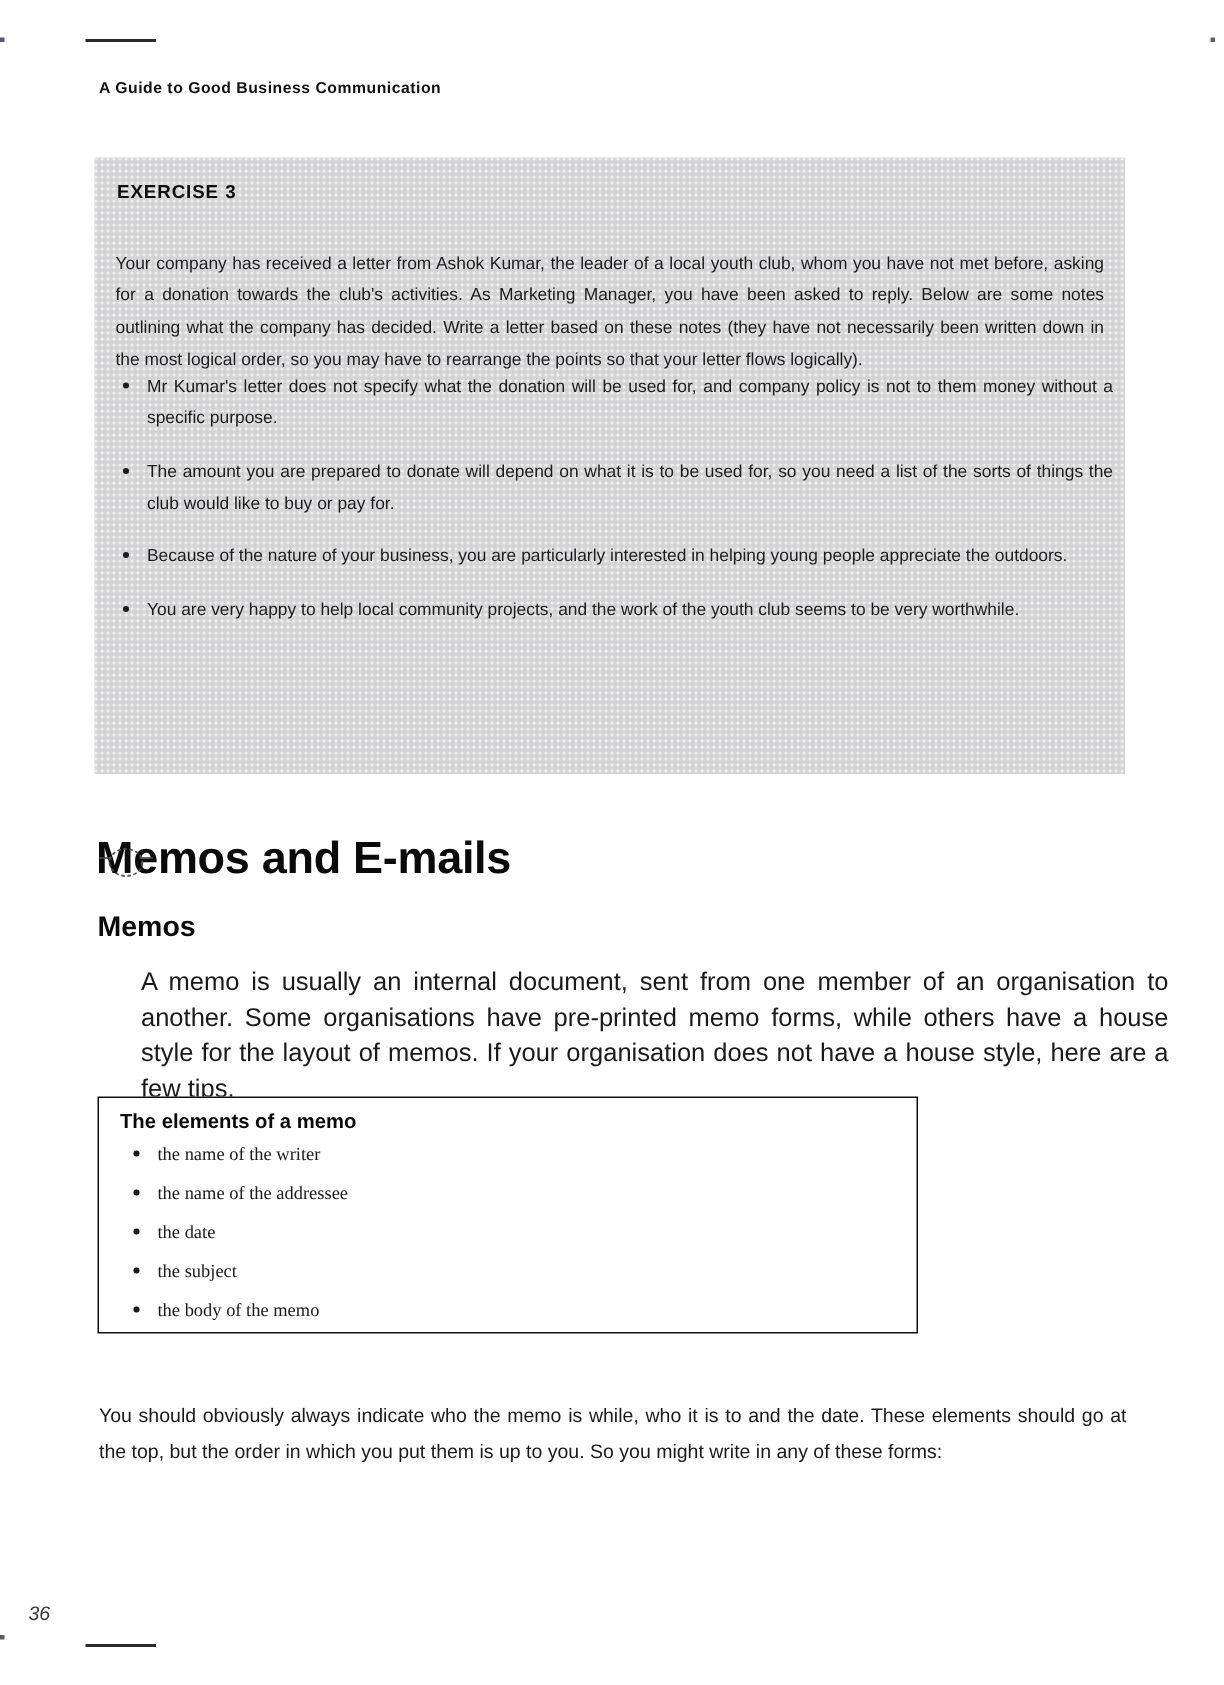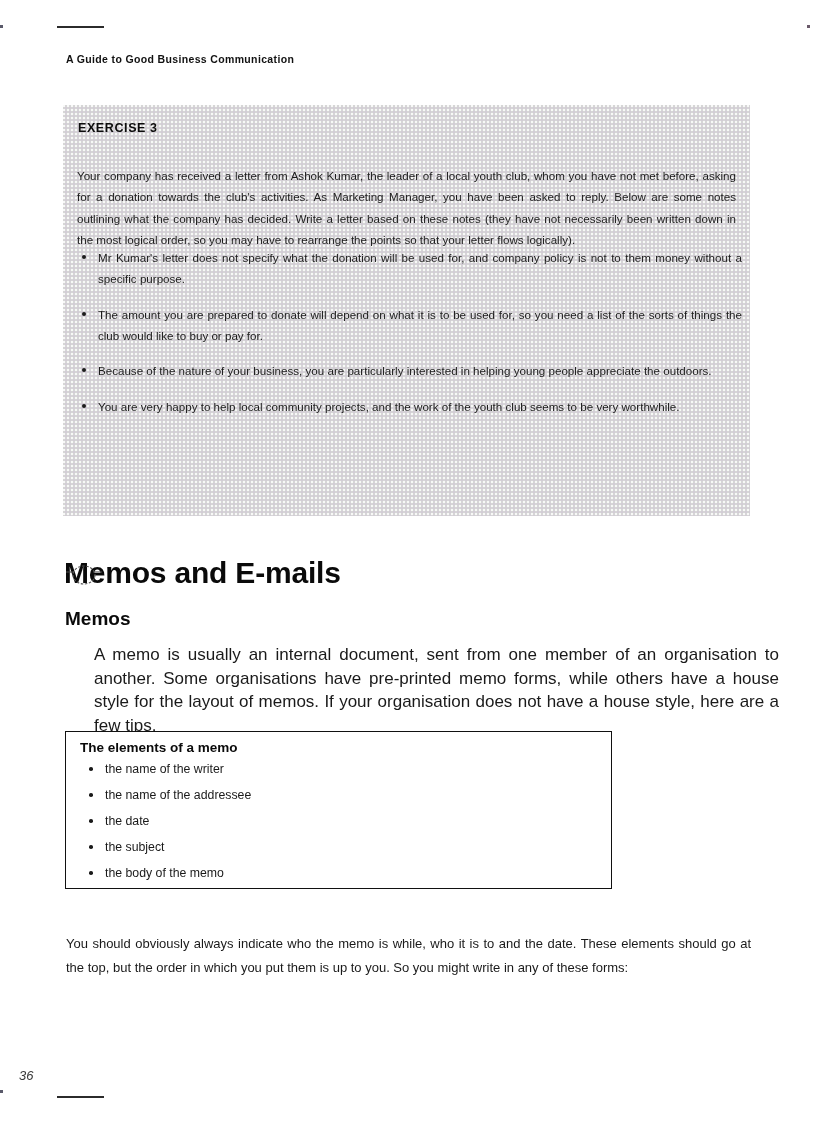--- a/index.html
+++ b/index.html
@@ -202,20 +202,21 @@
     font-weight: bold;
     color: #0a0a0a;
   }
   .memo-list {
     position: absolute;
     left: 14px;
     top: 29px;
     margin: 0;
     padding: 0;
     list-style: none;
+    font-family: Liberation Serif, serif;
   }
   .memo-list li {
     position: relative;
     padding-left: 25px;
     margin-bottom: 10px;
     font-size: 12.3px;
     line-height: 16px;
     color: #1a1a1a;
   }
   .memo-list li::before {

